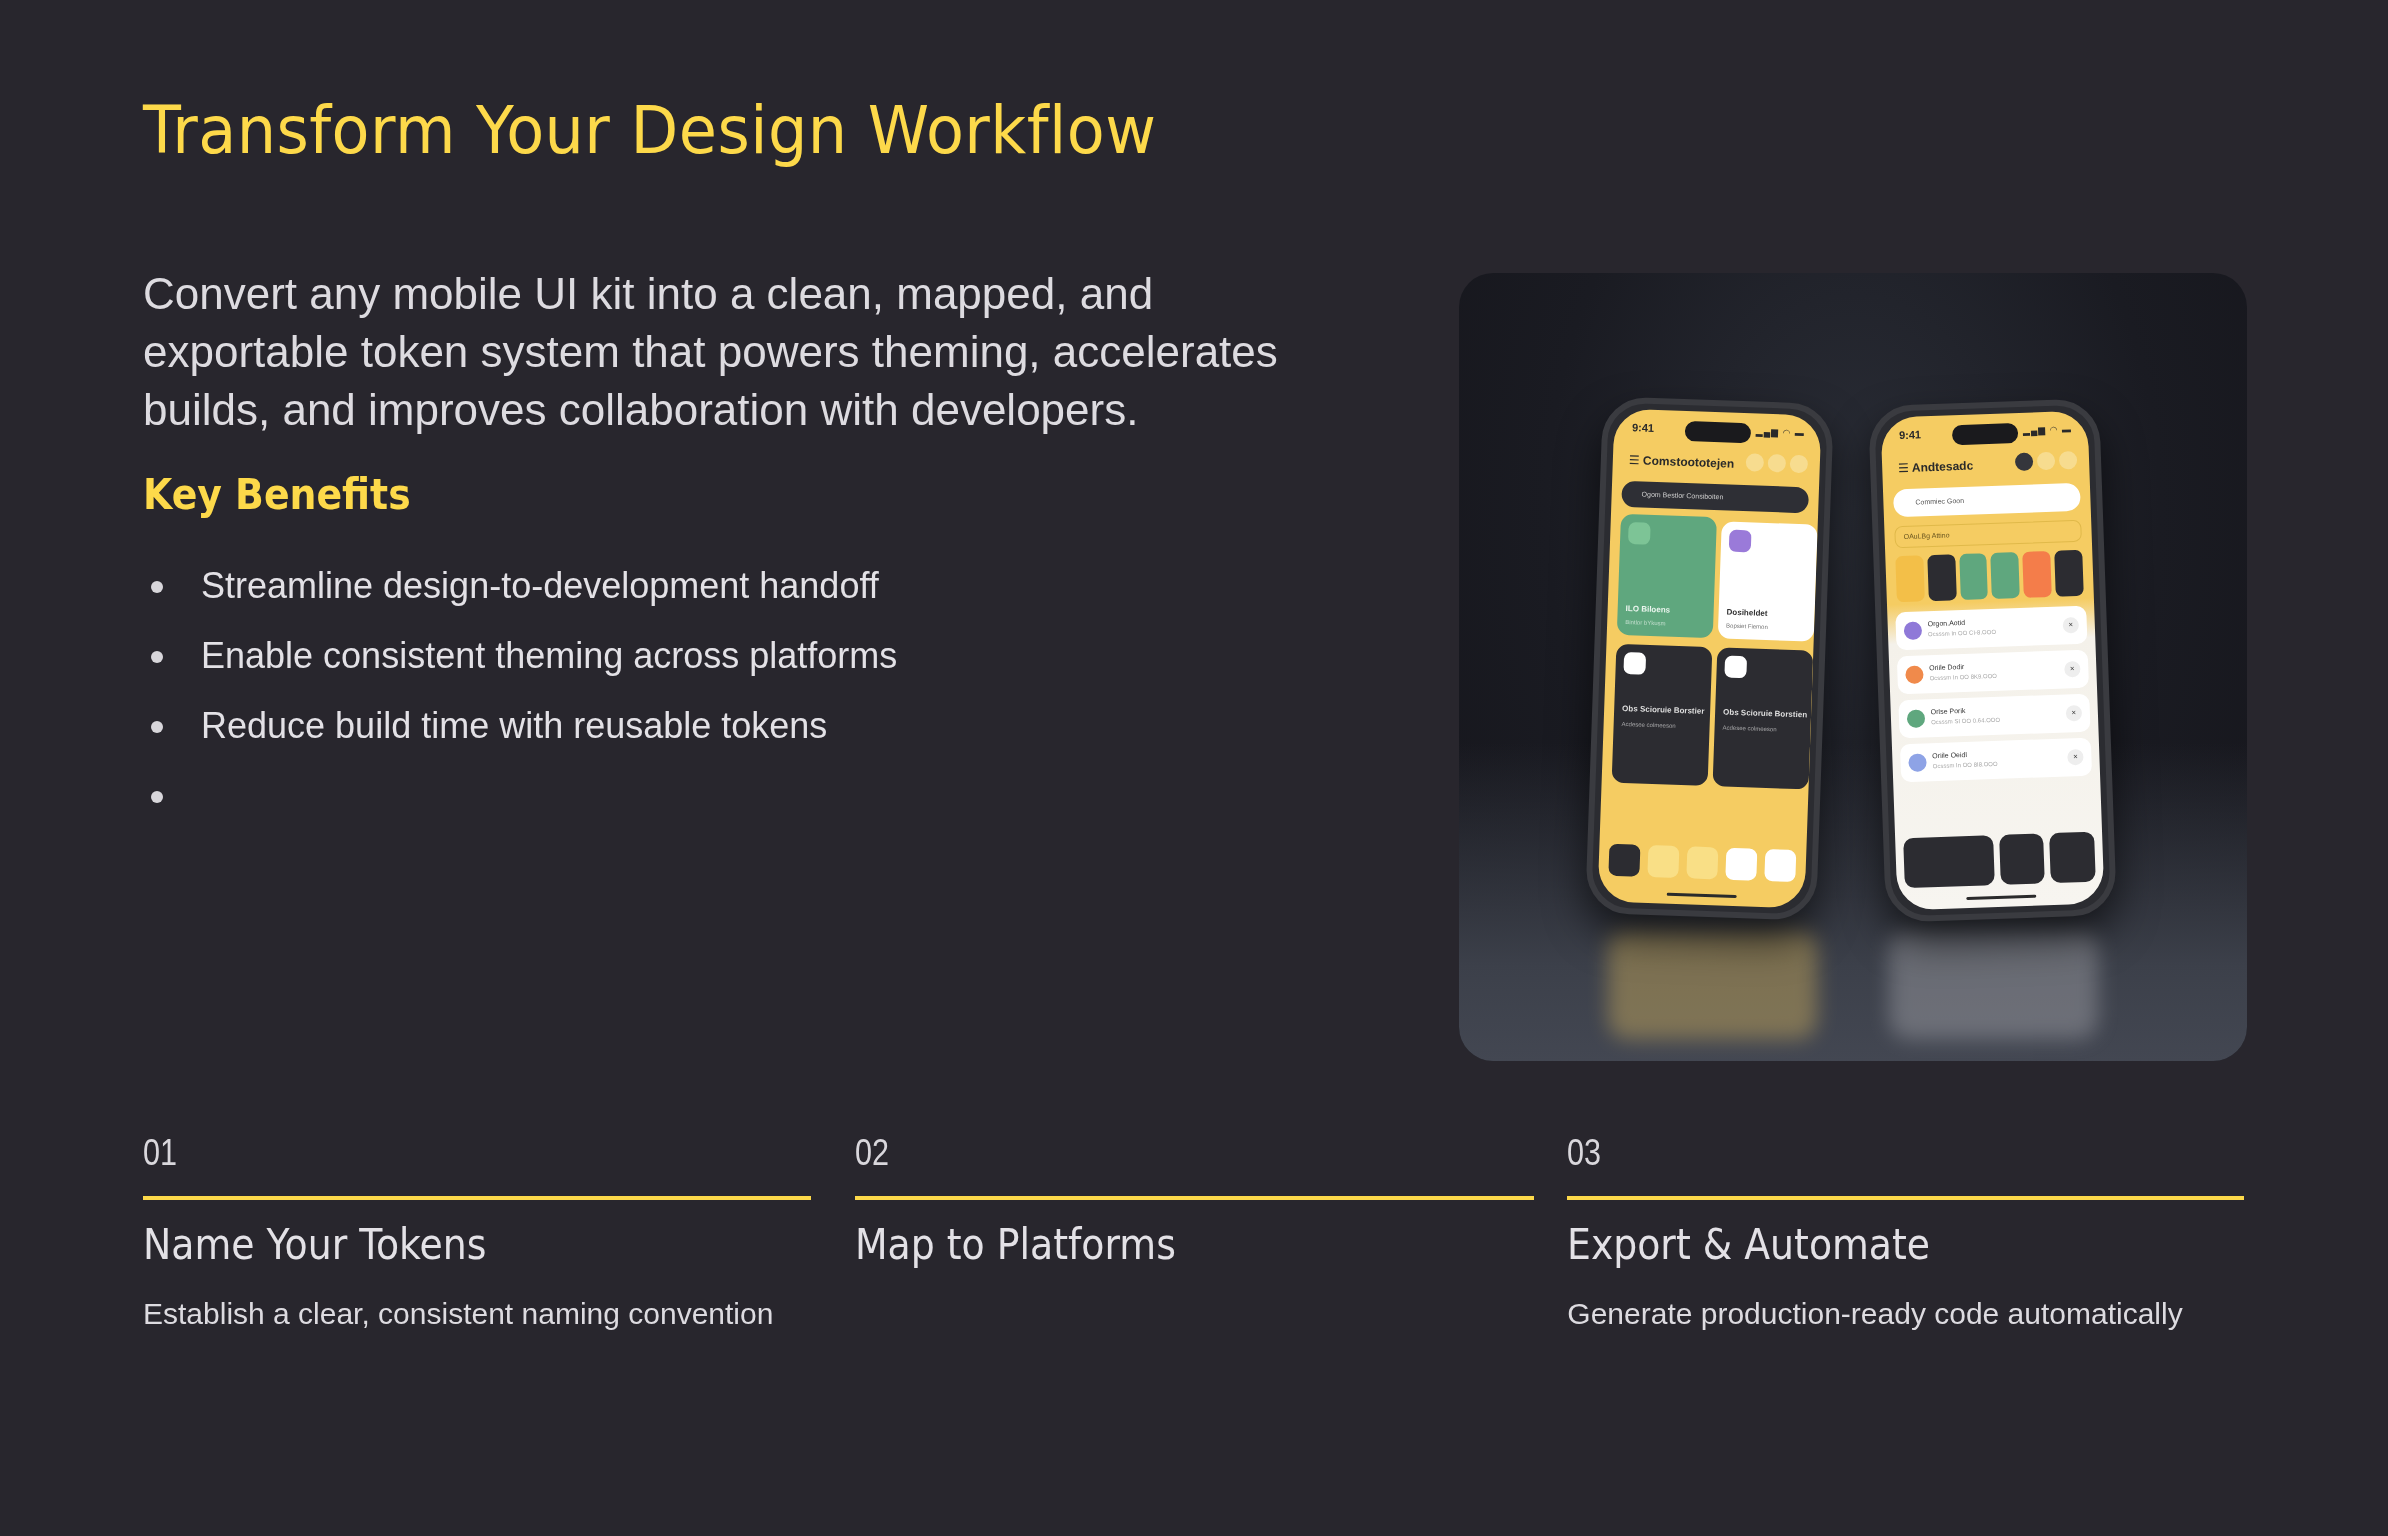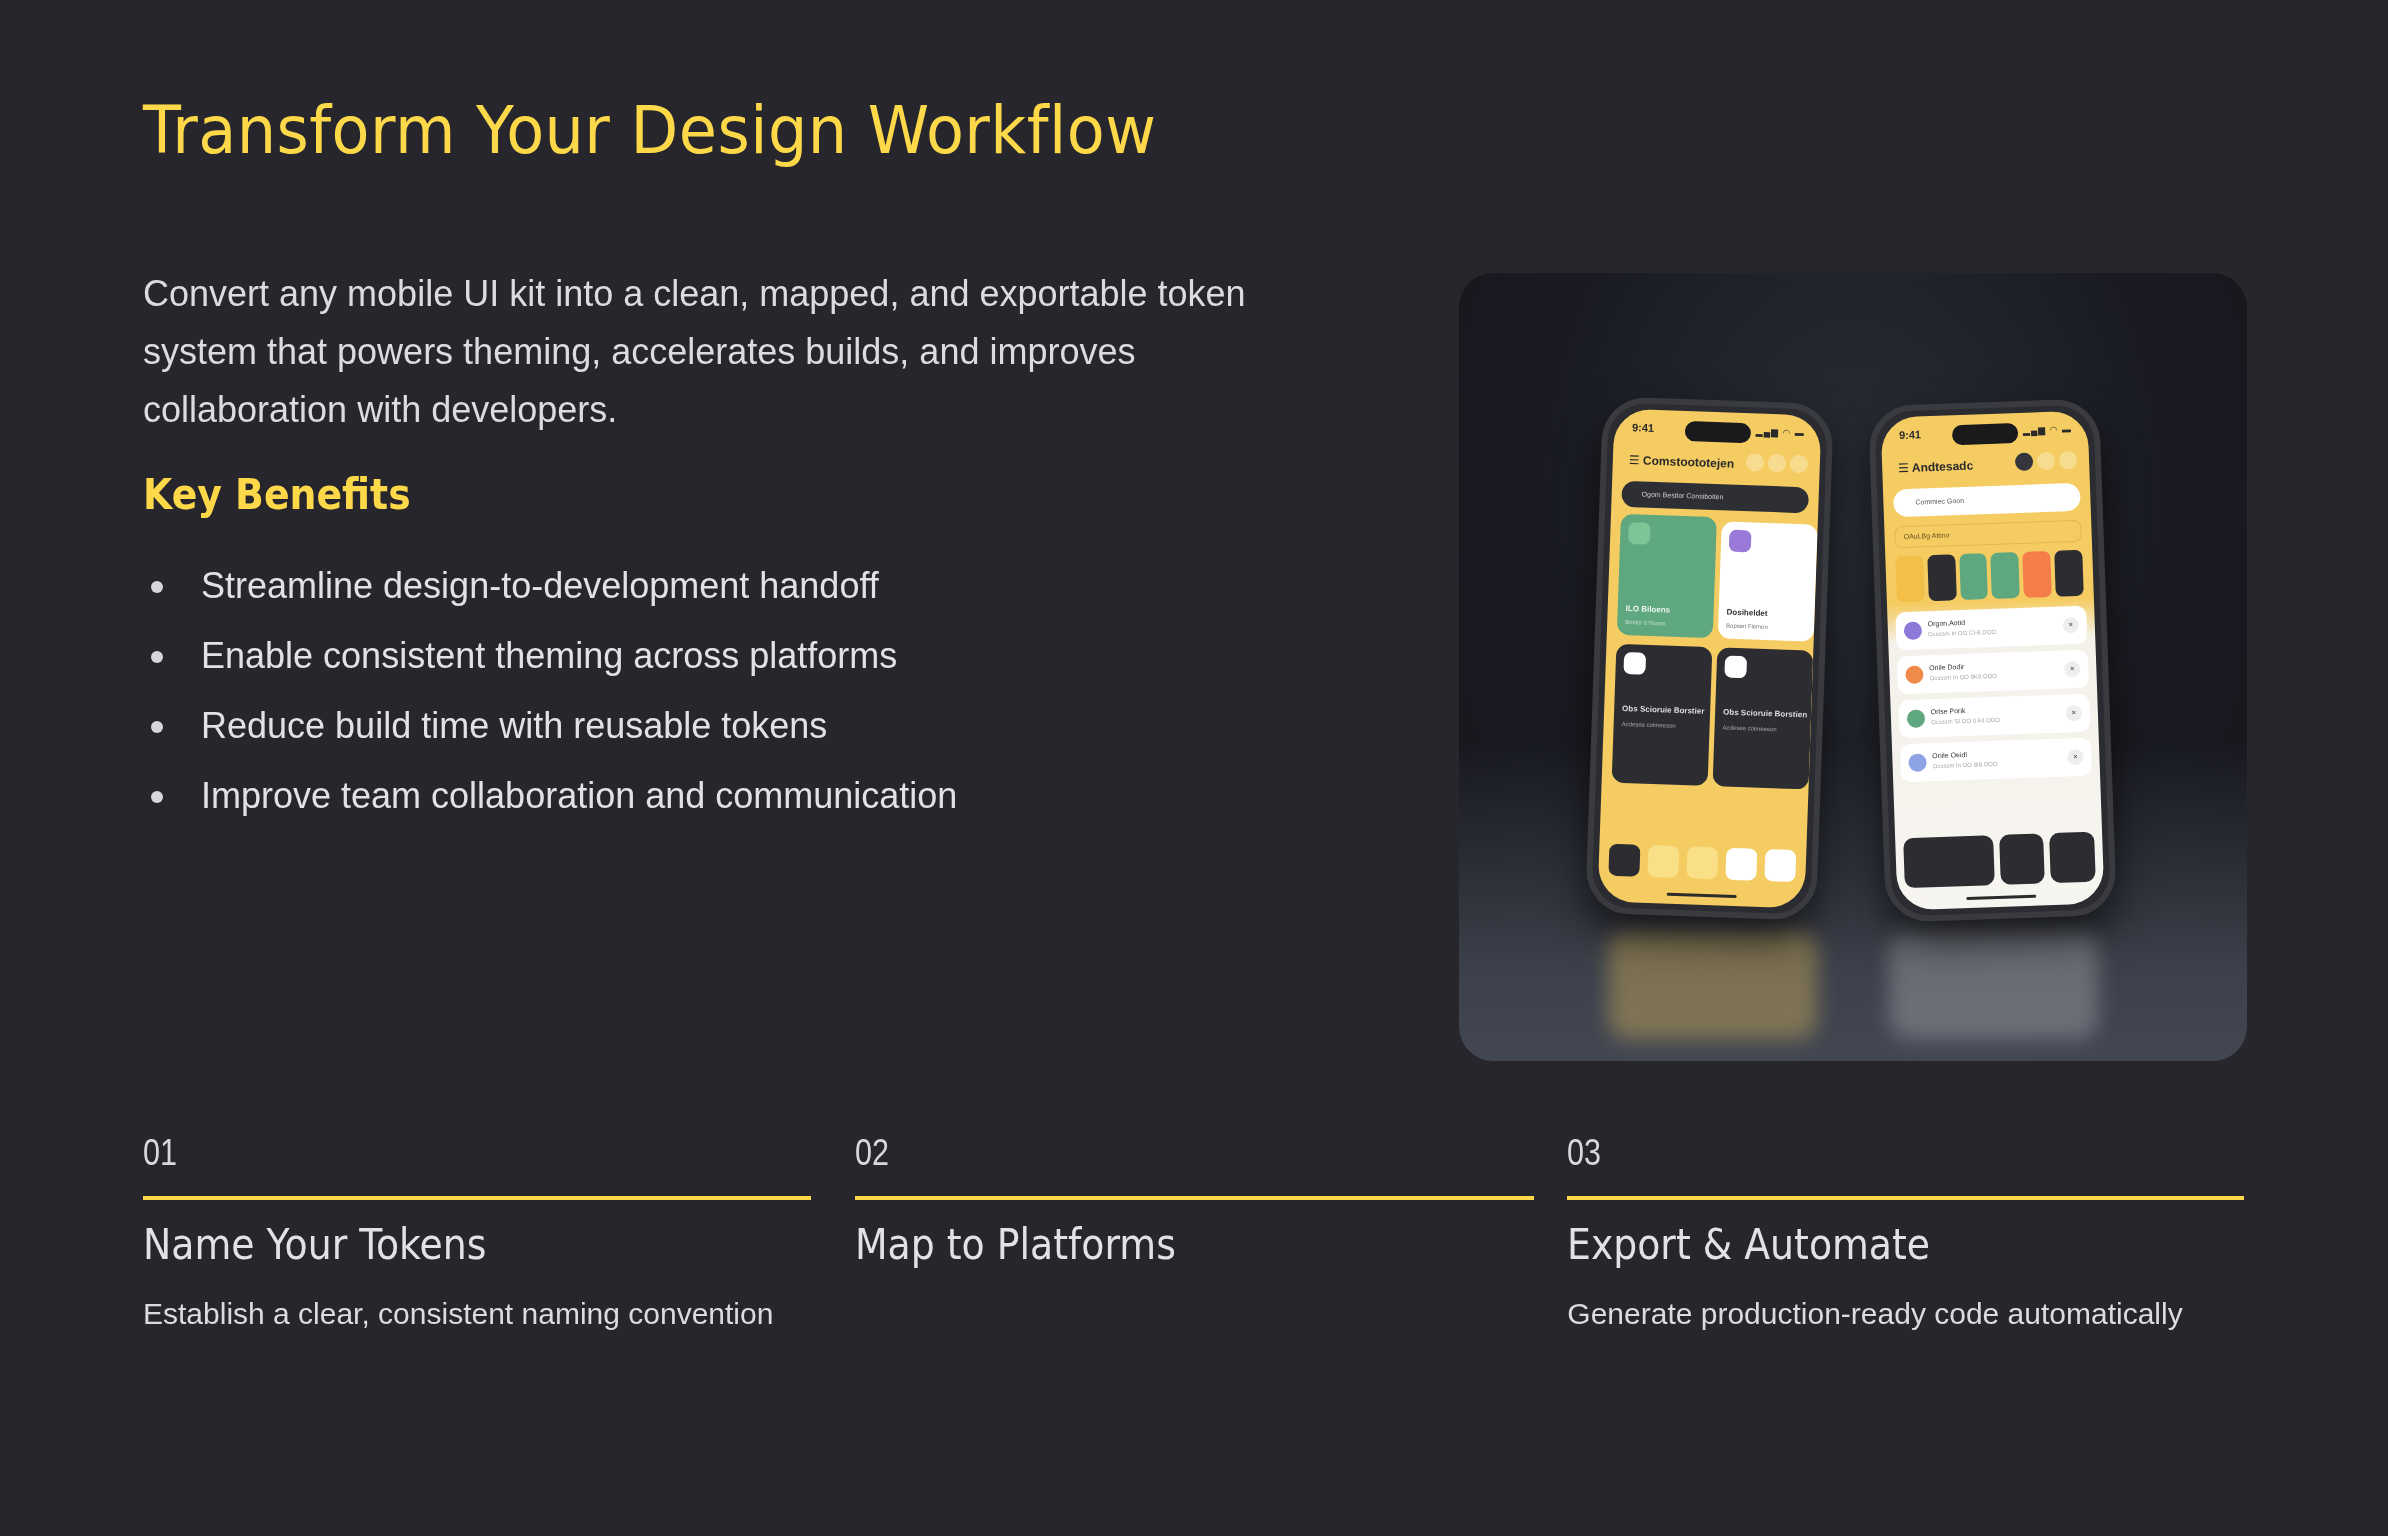--- a/index.html
+++ b/index.html
@@ -15,21 +15,21 @@
     .title {
       position: absolute; left: 143px; top: 92px;
       font-family: "DejaVu Sans", sans-serif;
       font-size: 66px; font-weight: 400; letter-spacing: 0.5px;
       color: #fdd94a; white-space: nowrap;
       transform: scaleX(0.94); transform-origin: left top;
     }
 
     .intro {
       position: absolute; left: 143px; top: 265px; width: 1194px;
-      font-size: 36px; line-height: 58px; color: #dddbe0;
+      font-size: 44px; line-height: 58px; color: #dddbe0;
     }
 
     .benefits-heading {
       position: absolute; left: 143px; top: 470px;
       font-family: "DejaVu Sans", sans-serif;
       font-size: 42px; color: #fdd94a; white-space: nowrap;
       transform: scaleX(0.9); transform-origin: left top;
     }
 
     .benefits {
@@ -140,21 +140,21 @@
   <h1 class="title">Transform Your Design Workflow</h1>
 
   <p class="intro">Convert any mobile UI kit into a clean, mapped, and exportable token system that powers theming, accelerates builds, and improves collaboration with developers.</p>
 
   <h2 class="benefits-heading">Key Benefits</h2>
 
   <ul class="benefits">
     <li><span class="bullet"></span><span>Streamline design-to-development handoff</span></li>
     <li><span class="bullet"></span><span>Enable consistent theming across platforms</span></li>
     <li><span class="bullet"></span><span>Reduce build time with reusable tokens</span></li>
-    <li><span class="bullet"></span><span>Improve team collaboration and communication</span></li>
+    <li><span class="bullet"></span></li>
   </ul>
 
   <div class="hero-card" title="Two smartphones displaying yellow-themed mobile UI kit screens">
     <div class="floor"></div>
 
     <div class="reflection" style="left:149px;background:#f5cc62;"></div>
     <div class="reflection" style="left:430px;background:#bfbfc4;"></div>
 
     <div class="phone left">
       <div class="screen">

